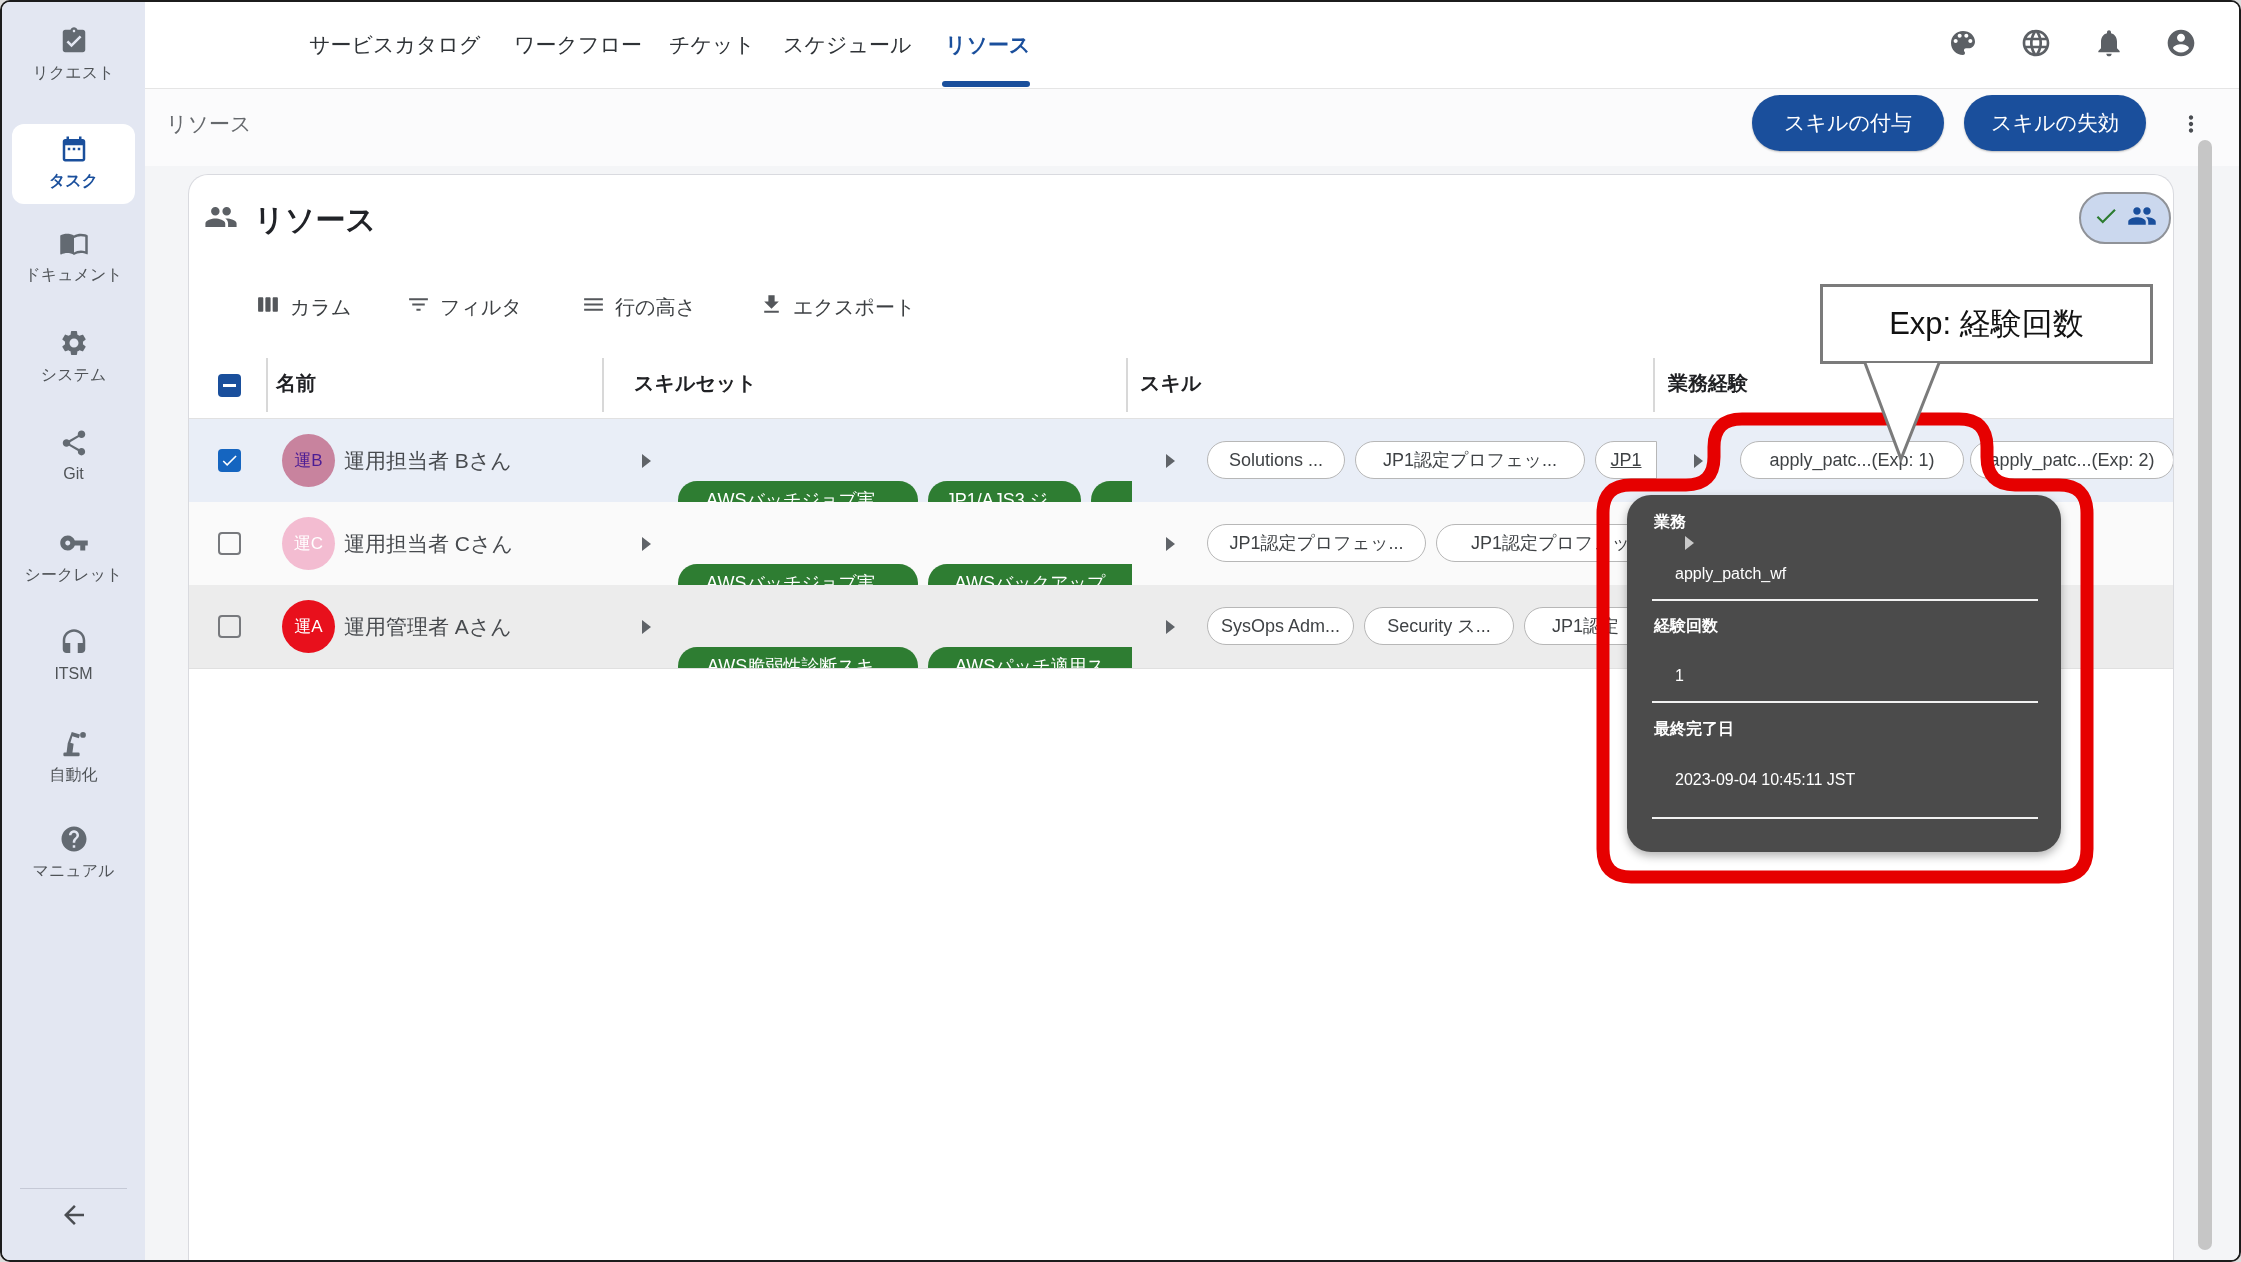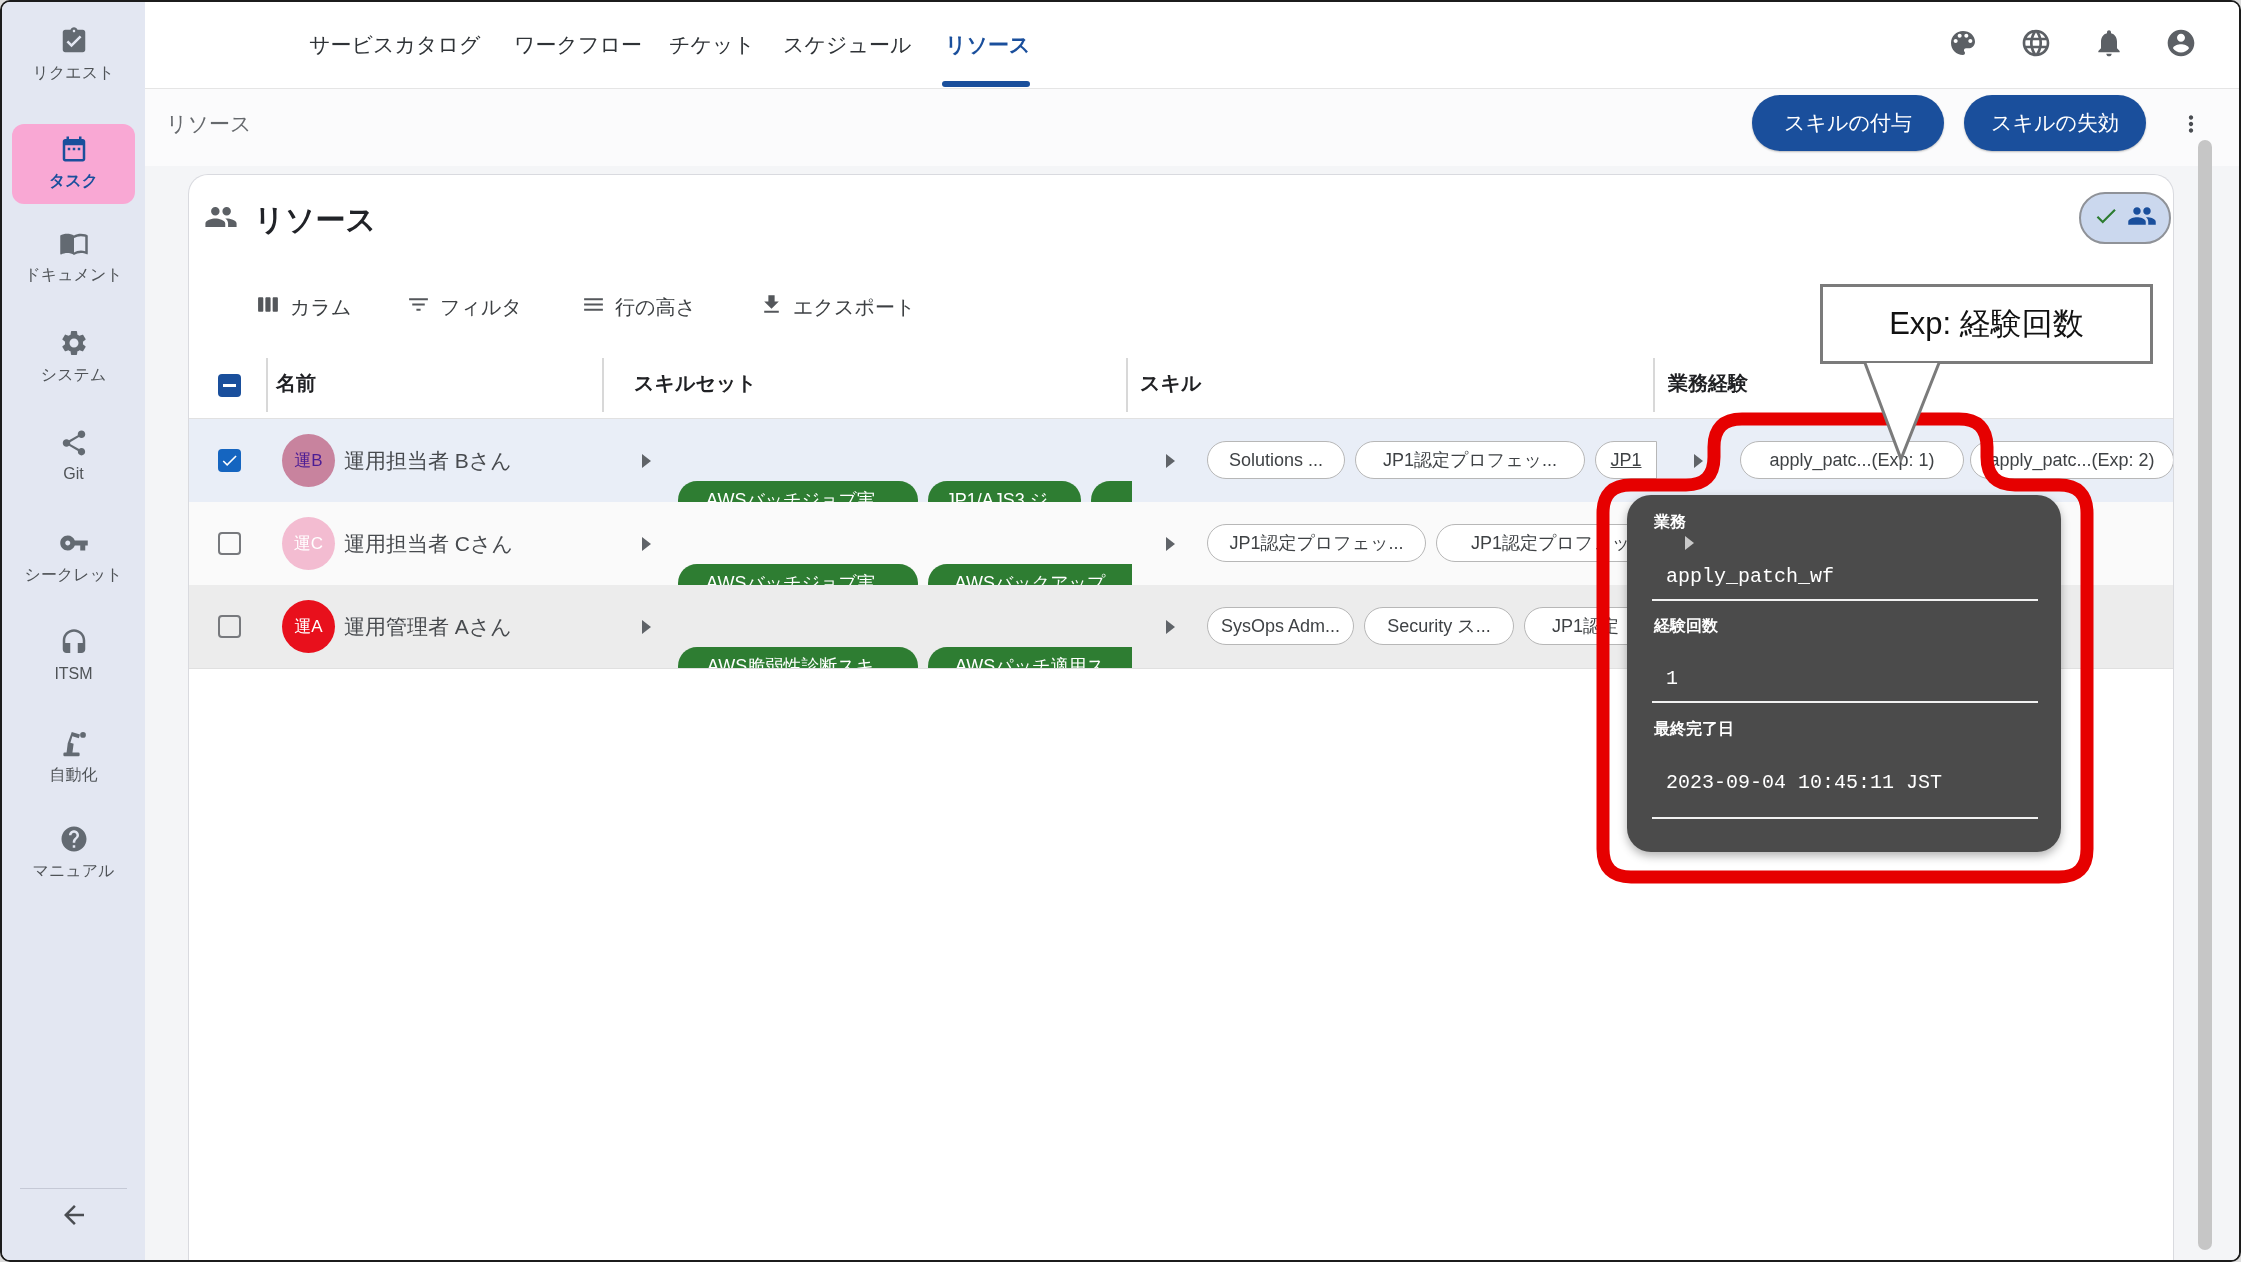--- a/index.html
+++ b/index.html
@@ -4,21 +4,21 @@
 <style>
   html,body{margin:0;padding:0;background:#ddd;font-family:"Liberation Sans","DejaVu Sans",sans-serif;}
   .frame{position:relative;width:2241px;height:1262px;box-sizing:border-box;background:#fff;
          border:2px solid #1c1c1c;border-radius:10px;overflow:hidden;}
   .abs{position:absolute;}
   
   .sidebar{position:absolute;left:0;top:0;width:143px;height:1262px;background:#e3e7f2;}
   .side-item{position:absolute;left:0;width:143px;text-align:center;color:#5f6368;cursor:pointer;}
   .side-item .lbl{display:block;font-size:16px;margin-top:3px;color:#4f5357;}
   .side-item svg{width:30px;height:30px;fill:#636a72;}
-  .side-item.active{left:10px;width:123px;background:#f9a8d4;border-radius:12px;padding:10px 0 12px 0;}
+  .side-item.active{left:10px;width:123px;background:#ffffff;border-radius:12px;padding:10px 0 12px 0;}
   .side-item.active svg{fill:#1a4f9c;}
   .side-item.active .lbl{color:#1a4f9c;font-weight:bold;}
   .side-divider{position:absolute;left:18px;top:1186px;width:107px;height:1px;background:#c5c9d6;}
   
   .topnav{position:absolute;left:143px;top:0;width:2098px;height:86px;background:#fff;border-bottom:1px solid #e5e5e5;}
   .tab{position:absolute;top:0;height:85px;line-height:85px;font-size:21px;color:#2f3337;cursor:pointer;}
   .tab.active{color:#1a4f9c;font-weight:bold;}
   .tab-underline{position:absolute;top:79px;height:6px;background:#1a4f9c;border-radius:3px;}
   .nav-icon{position:absolute;top:25px;width:32px;height:32px;cursor:pointer;}
   .nav-icon svg{width:32px;height:32px;fill:#5c6065;}
@@ -61,21 +61,21 @@
             border-left:9px solid #5f6368;top:35px;cursor:pointer;}
   .chip{position:absolute;top:22px;height:38px;box-sizing:border-box;border-radius:19px;font-size:18px;
         display:flex;align-items:center;justify-content:center;white-space:nowrap;overflow:hidden;cursor:default;}
   .chip.green{background:#2e7d32;color:#fff;margin-top:40px;}
   .chip.white{background:#fff;border:1.5px solid #b7b7b7;color:#3f4245;}
   .chip.cutR{border-radius:19px 0 0 19px;text-decoration:underline;}
   
   .tooltip{position:absolute;left:1625px;top:493px;width:434px;height:357px;background:#4b4b4b;border-radius:24px;
            color:#fff;z-index:20;box-shadow:0 4px 10px rgba(0,0,0,.3);}
   .tt-label{position:absolute;left:27px;font-size:16px;font-weight:bold;}
-  .tt-value{position:absolute;left:39px;font-size:20px;font-family:Liberation Mono, monospace;}
+  .tt-value{position:absolute;left:48px;font-size:16px;}
   .tt-hr{position:absolute;left:25px;width:386px;height:2px;background:#f1f1f1;}
   .tt-expander{position:absolute;left:1683px;top:534px;width:0;height:0;border-top:7px solid transparent;
            border-bottom:7px solid transparent;border-left:9px solid #c9c9c9;z-index:25;}
   
   .red-svg{position:absolute;left:0;top:0;width:2241px;height:1262px;z-index:30;pointer-events:none;}
   .callout{position:absolute;left:1818px;top:282px;width:333px;height:80px;background:#fff;border:3px solid #7b7b7b;
            box-sizing:border-box;z-index:40;display:flex;align-items:center;justify-content:center;
            font-size:31px;color:#121212;}
   .callout-tail{position:absolute;left:1845px;top:357px;width:110px;height:105px;z-index:41;pointer-events:none;}
 </style>

